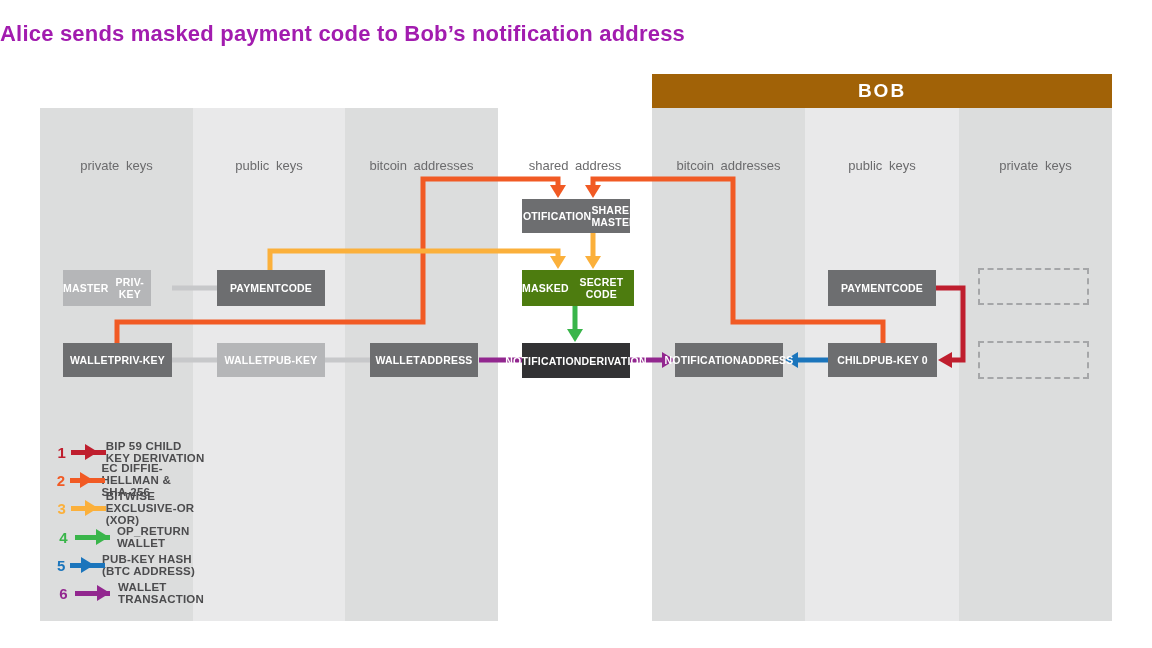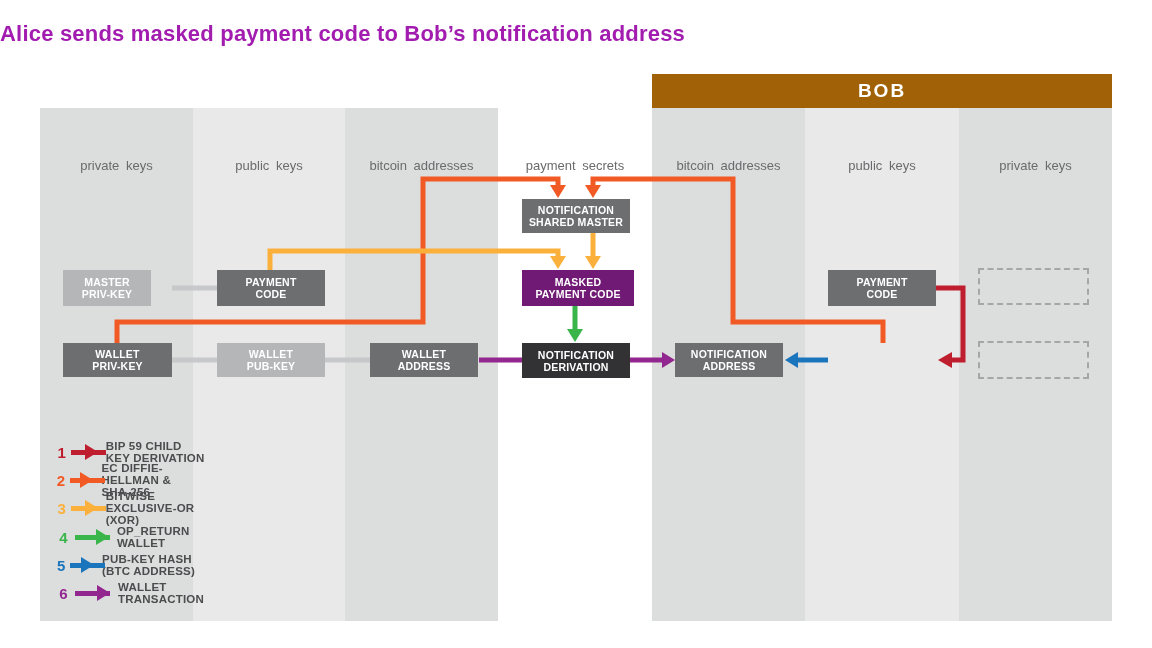--- a/index.html
+++ b/index.html
@@ -7,21 +7,21 @@
          font-family:"Liberation Sans",sans-serif;}
   .title{position:absolute;top:21px;left:0;width:1152px;text-align:left;
          font-size:22px;font-weight:bold;color:#a21caf;letter-spacing:0.2px;}
   .col-bg{position:absolute;top:108px;height:513px;}
   .col-dark{background:#dcdddd;}
   .col-light{background:#e9e9ea;}
   .hdr{position:absolute;top:74px;height:34px;display:flex;align-items:center;justify-content:center;
        color:#ffffff;font-size:19px;font-weight:bold;letter-spacing:2px;}
   .col-label{position:absolute;top:117px;text-align:center;font-size:13px;color:#6b6b6d;
              word-spacing:3px;margin-top:41px;}
-  .node{position:absolute;display:flex;flex-direction:column;align-items:center;justify-content:center;
+  .node{position:absolute;display:flex;flex-direction:row;align-items:center;justify-content:center;
         color:#ffffff;font-weight:bold;font-size:10.5px;line-height:12px;letter-spacing:0.2px;
         text-align:center;z-index:3;}
   .dashed{position:absolute;border:2px dashed #a5a6a8;box-sizing:border-box;z-index:3;}
   #arrows{position:absolute;left:0;top:0;z-index:2;}
   .legend{position:absolute;left:56px;top:0;z-index:3;}
   .legend-row{position:absolute;left:0;height:20px;display:flex;align-items:center;}
   .lg-num{display:inline-block;width:20px;text-align:center;font-size:15px;font-weight:bold;}
   .lg-arrow{position:relative;display:inline-block;width:47px;height:16px;margin-left:4px;}
   .lg-bar{position:absolute;left:0;top:6px;width:35px;height:4.5px;}
   .lg-head{position:absolute;right:0;top:0;width:0;height:0;
@@ -43,21 +43,21 @@
   <div class="col-bg col-light" style="left:805px;width:154px;"></div>
   <div class="col-bg col-dark" style="left:959px;width:153px;"></div>
 
   <div class="hdr" style="left: 652px; width: 460px; background: #a16207;">
     <span>BOB</span>
   </div>
 
   <div class="col-label" style="left:40px;width:153px;">private keys</div>
   <div class="col-label" style="left:193px;width:152px;">public keys</div>
   <div class="col-label" style="left:345px;width:153px;">bitcoin addresses</div>
-  <div class="col-label" style="left:498px;width:154px;">payment secrets</div>
+  <div class="col-label" style="left:498px;width:154px;">shared address</div>
   <div class="col-label" style="left:652px;width:153px;">bitcoin addresses</div>
   <div class="col-label" style="left:805px;width:154px;">public keys</div>
   <div class="col-label" style="left:959px;width:153px;">private keys</div>
 
   <svg id="arrows" width="1152" height="648">
 
     <g>
       <line x1="172" y1="288" x2="217" y2="288" stroke-width="5" stroke="#c7c8ca"></line>
       <line x1="172" y1="360" x2="217" y2="360" stroke-width="5" stroke="#c7c8ca"></line>
       <line x1="325" y1="360" x2="370" y2="360" stroke-width="5" stroke="#c7c8ca"></line>
@@ -122,32 +122,36 @@
     <span>PUB-KEY</span>
   </div>
   <div class="node" style="left: 370px; top: 343px; width: 108px; height: 34px; background: rgb(109, 110, 112);">
     <span>WALLET</span>
     <span>ADDRESS</span>
   </div>
   <div class="node" style="left: 522px; top: 199px; width: 108px; height: 34px; background: rgb(109, 110, 112);">
     <span>NOTIFICATION</span>
     <span>SHARED MASTER</span>
   </div>
-  <div class="node" style="left: 522px; top: 270px; width: 112px; height: 36px; background: #701a75;">
+  <div class="node" style="left: 522px; top: 270px; width: 112px; height: 36px; background: #4d7c0f;">
     <span>MASKED</span>
-    <span>PAYMENT CODE</span>
+    <span>SECRET CODE</span>
   </div>
   <div class="node" style="left: 522px; top: 343px; width: 108px; height: 35px; background: rgb(50, 50, 52);">
     <span>NOTIFICATION</span>
     <span>DERIVATION</span>
   </div>
   <div class="node" style="left: 675px; top: 343px; width: 108px; height: 34px; background: rgb(109, 110, 112);">
     <span>NOTIFICATION</span>
     <span>ADDRESS</span>
   </div>
+  <div class="node" style="left: 828px; top: 343px; width: 109px; height: 34px; background: rgb(109, 110, 112);">
+    <span>CHILD</span>
+    <span>PUB-KEY 0</span>
+  </div>
   <div class="node" style="left: 828px; top: 270px; width: 108px; height: 36px; background: rgb(109, 110, 112);">
     <span>PAYMENT</span>
     <span>CODE</span>
   </div>
   <div class="dashed" style="left:978px;top:268px;width:111px;height:37px;"></div>
   <div class="dashed" style="left:978px;top:341px;width:111px;height:38px;"></div>
 
   <div class="legend">
     <div class="legend-row" style="top:442px;">
       <span class="lg-num" style="color: rgb(191, 30, 46);">1</span>

